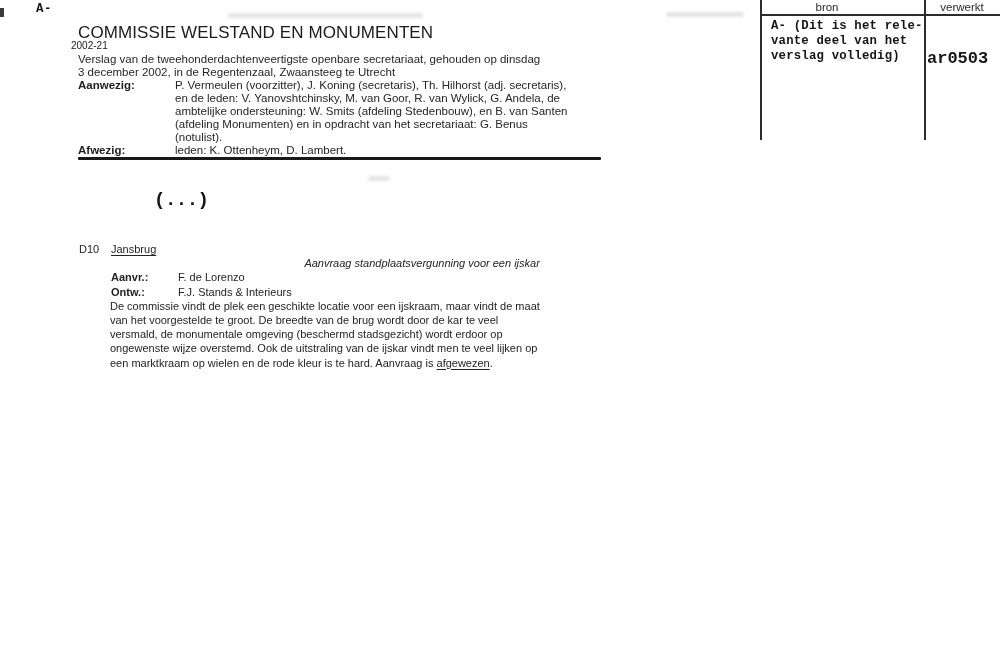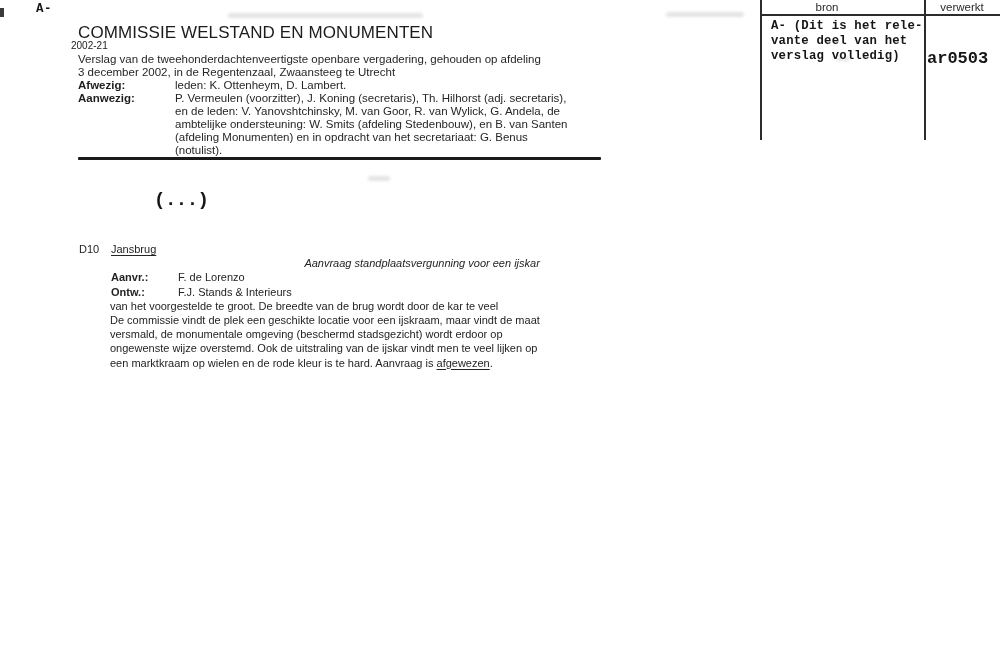--- a/index.html
+++ b/index.html
@@ -106,39 +106,39 @@
   <div class="artifact artifact-c"></div>
   <div class="artifact artifact-d"></div>
   <div class="edge-mark"></div>
 
   <div class="corner-mark mono">A-</div>
 
   <div class="doc-title">COMMISSIE WELSTAND EN MONUMENTEN</div>
   <div class="doc-number">2002-21</div>
 
   <div class="intro-block">
-    <div>Verslag van de tweehonderdachtenveertigste openbare vergadering, gehouden op afdeling</div>
+    <div>Verslag van de tweehonderdachtenveertigste openbare secretariaat, gehouden op dinsdag</div>
     <div>3 december 2002, in de Regentenzaal, Zwaansteeg te Utrecht</div>
   </div>
 
   <div class="attendance-block">
-    <div class="att-row">
-      <div class="att-label">Afwezig:</div>
-      <div class="att-lines">
-        <div>leden: K. Ottenheym, D. Lambert.</div>
-      </div>
-    </div>
     <div class="att-row">
       <div class="att-label">Aanwezig:</div>
       <div class="att-lines">
         <div>P. Vermeulen (voorzitter), J. Koning (secretaris), Th. Hilhorst (adj. secretaris),</div>
         <div>en de leden: V. Yanovshtchinsky, M. van Goor, R. van Wylick, G. Andela, de</div>
         <div>ambtelijke ondersteuning: W. Smits (afdeling Stedenbouw), en B. van Santen</div>
         <div>(afdeling Monumenten) en in opdracht van het secretariaat: G. Benus</div>
         <div>(notulist).</div>
+      </div>
+    </div>
+    <div class="att-row">
+      <div class="att-label">Afwezig:</div>
+      <div class="att-lines">
+        <div>leden: K. Ottenheym, D. Lambert.</div>
       </div>
     </div>
   </div>
 
   <div class="separator-rule"></div>
 
   <div class="omission-mark mono">(...)</div>
 
   <div class="agenda-block">
     <div class="ag-row1">
@@ -146,22 +146,22 @@
       <span class="ag-title">Jansbrug</span>
     </div>
     <div class="ag-sub">Aanvraag standplaatsvergunning voor een ijskar</div>
     <div class="ag-kv">
       <span class="ag-label">Aanvr.:</span><span>F. de Lorenzo</span>
     </div>
     <div class="ag-kv">
       <span class="ag-label">Ontw.:</span><span>F.J. Stands &amp; Interieurs</span>
     </div>
     <div class="ag-body">
+      <div>De commissie vindt de plek een geschikte locatie voor een ijskraam, maar vindt de maat</div>
       <div>van het voorgestelde te groot. De breedte van de brug wordt door de kar te veel</div>
-      <div>De commissie vindt de plek een geschikte locatie voor een ijskraam, maar vindt de maat</div>
       <div>versmald, de monumentale omgeving (beschermd stadsgezicht) wordt erdoor op</div>
       <div>ongewenste wijze overstemd. Ook de uitstraling van de ijskar vindt men te veel lijken op</div>
       <div><span>een marktkraam op wielen en de rode kleur is te hard. Aanvraag is </span><span class="ag-underline">afgewezen</span><span>.</span></div>
     </div>
   </div>
 
   <div class="vline vline-left"></div>
   <div class="vline vline-mid"></div>
   <div class="thead-rule"></div>
   <div class="th-bron">bron</div>

